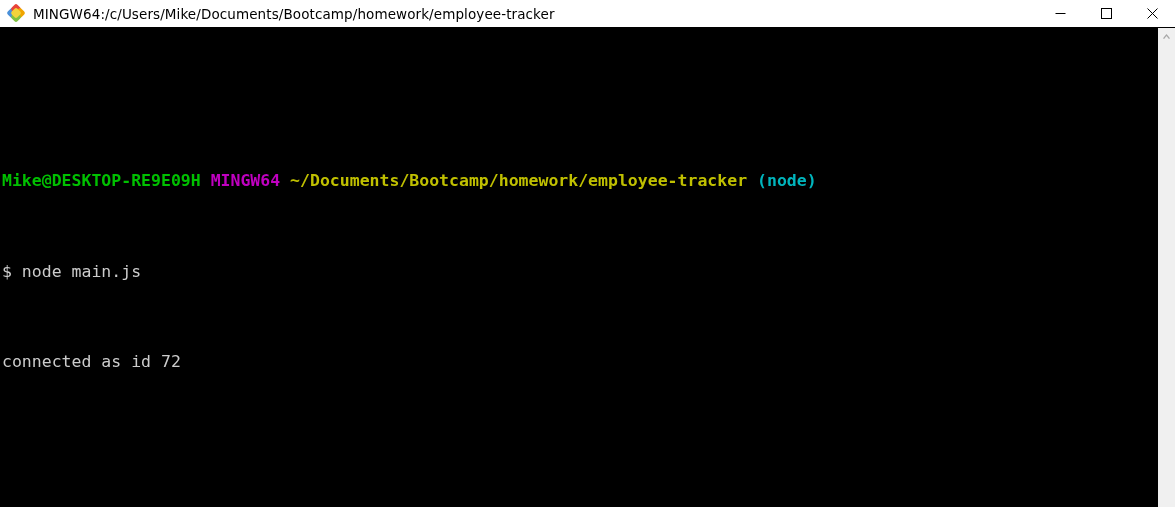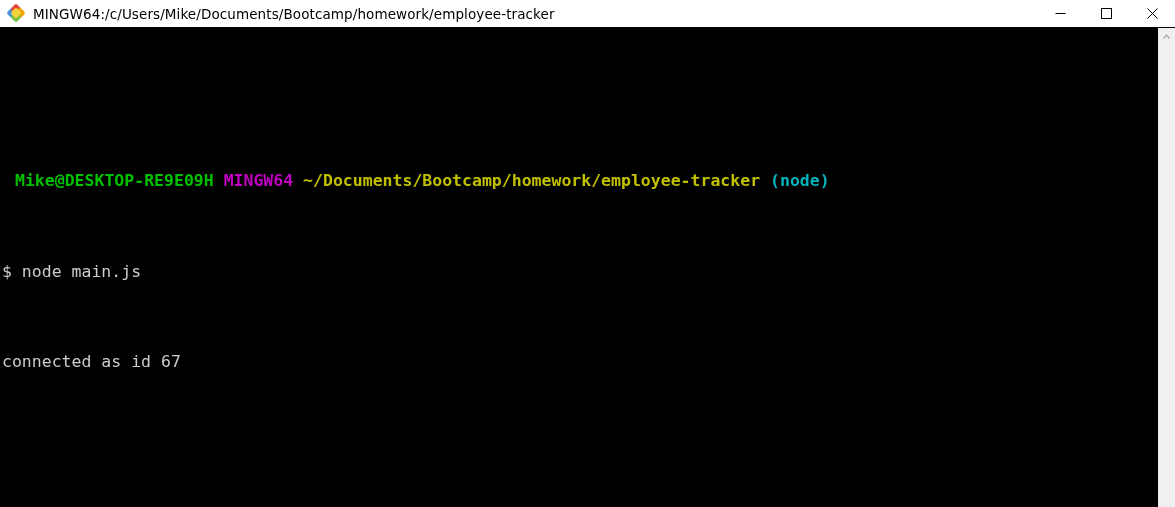--- a/index.html
+++ b/index.html
@@ -103,21 +103,21 @@
     color: #cccccc;
     white-space: pre;
     overflow: hidden;
     position: relative;
     letter-spacing: 0px;
   }
   .line { height: 18.05px; white-space: pre; }
   .blank { height: 18.05px; }
 
   
-  .c-green   { color: #00c000; margin-left: 13px; }
+  .c-green   { color: #00c000; }
   .c-magenta { color: #c000c0; }
   .c-yellow  { color: #c0c000; }
   .c-cyan-br { color: #00b5bd; }
   .c-white   { color: #cccccc; }
   .bold      { font-weight: bold; }
 
   
   .scrollbar {
     width: 17px;
     min-width: 17px;
@@ -184,21 +184,21 @@
 
       <div class="blank"></div>
 
       
       <div class="line"><span class="c-green bold">Mike@DESKTOP-RE9E09H</span><span class="c-white"> </span><span class="c-magenta bold">MINGW64</span><span class="c-white"> </span><span class="c-yellow bold">~/Documents/Bootcamp/homework/employee-tracker</span><span class="c-white"> </span><span class="c-cyan-br bold">(node)</span></div>
 
       
       <div class="line"><span class="c-white">$</span><span class="c-white"> node main.js</span></div>
 
       
-      <div class="line"><span class="c-white">connected as id 67</span></div>
+      <div class="line"><span class="c-white">connected as id 72</span></div>
 
       <div class="blank"></div>
       <div class="blank"></div>
       
 
       
       
 
       
       

